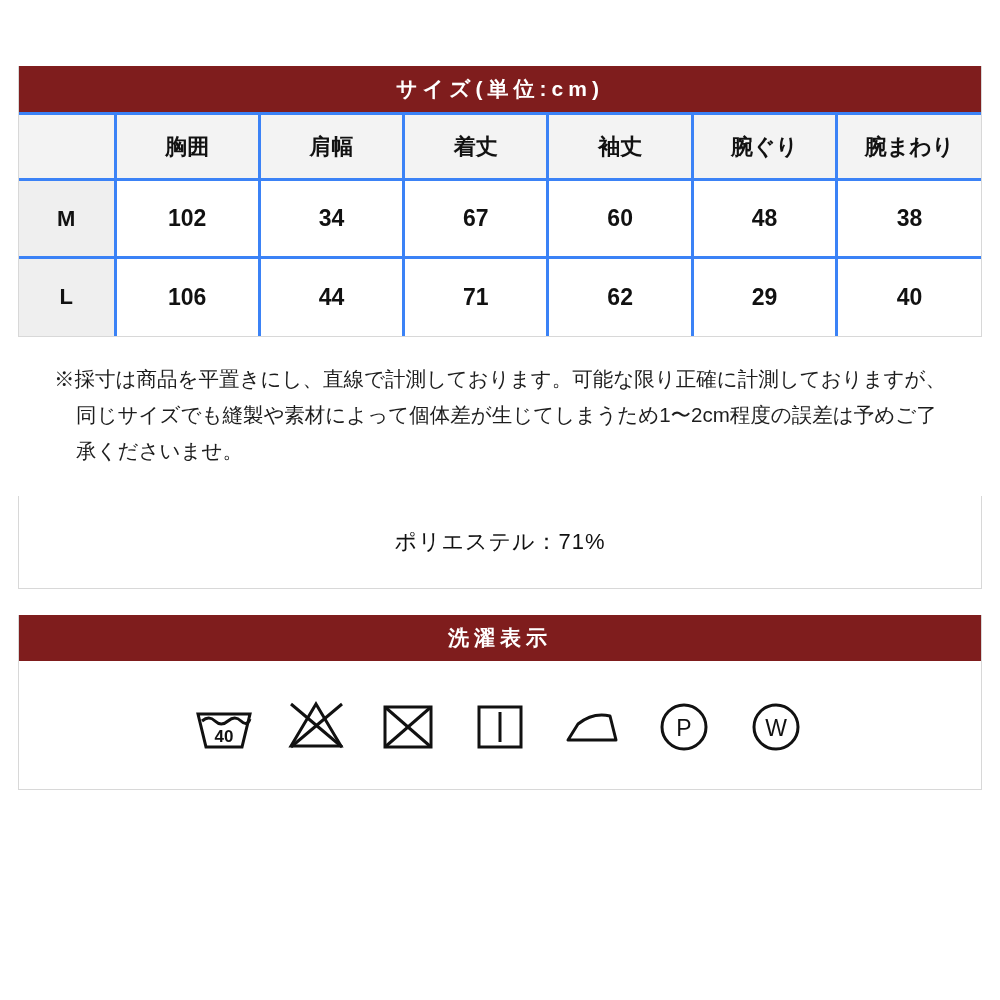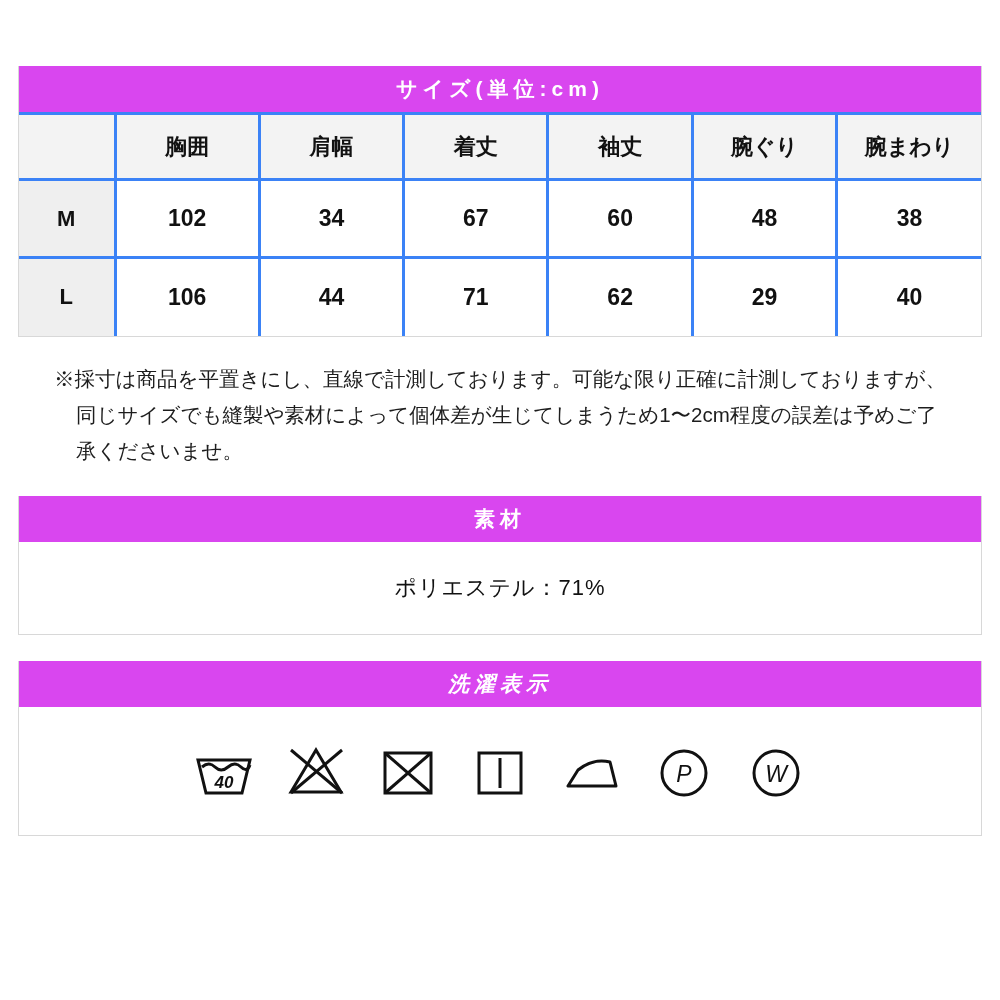--- a/index.html
+++ b/index.html
@@ -17,21 +17,21 @@
     padding: 0 18px;
   }
 
   
   .size-block {
     margin-top: 66px;
     border: 1px solid #d8d8d8;
     border-top: none;
   }
   .band {
-    background: #d946ef;
+    background: #7f1d1d;
     color: #ffffff;
     text-align: center;
     font-size: 21px;
     letter-spacing: 5px;
     font-weight: 600;
     height: 46px;
     line-height: 46px;
   }
   table.size {
     width: 100%;
@@ -91,21 +91,20 @@
     justify-content: center;
     font-size: 22px;
     letter-spacing: 1px;
   }
 
   
   .care-block {
     margin-top: 26px;
     border: 1px solid #d8d8d8;
     border-top: none;
-    font-style: italic;
   }
   .care-body {
     height: 128px;
     display: flex;
     align-items: center;
     justify-content: center;
     gap: 30px;
   }
   .care-icon { width: 62px; height: 62px; }
   .care-icon svg { display: block; }
@@ -150,21 +149,20 @@
         </tr>
       </tbody>
     </table>
   </div>
 
   <div class="notes">
     <p class="note">※採寸は商品を平置きにし、直線で計測しております。可能な限り正確に計測しておりますが、同じサイズでも縫製や素材によって個体差が生じてしまうため1〜2cm程度の誤差は予めご了承くださいませ。</p>
   </div>
 
   <div class="mat-block">
-    <div class="band">素材</div>
     <div class="mat-body">ポリエステル：71%</div>
   </div>
 
   <div class="care-block">
     <div class="band">洗濯表示</div>
     <div class="care-body">
 
       <span class="care-icon">
         <svg viewBox="0 0 62 62" width="62" height="62">
           <path d="M5 20 L57 20 L49 53 L13 53 Z" fill="none" stroke="#111" stroke-width="3"></path>

